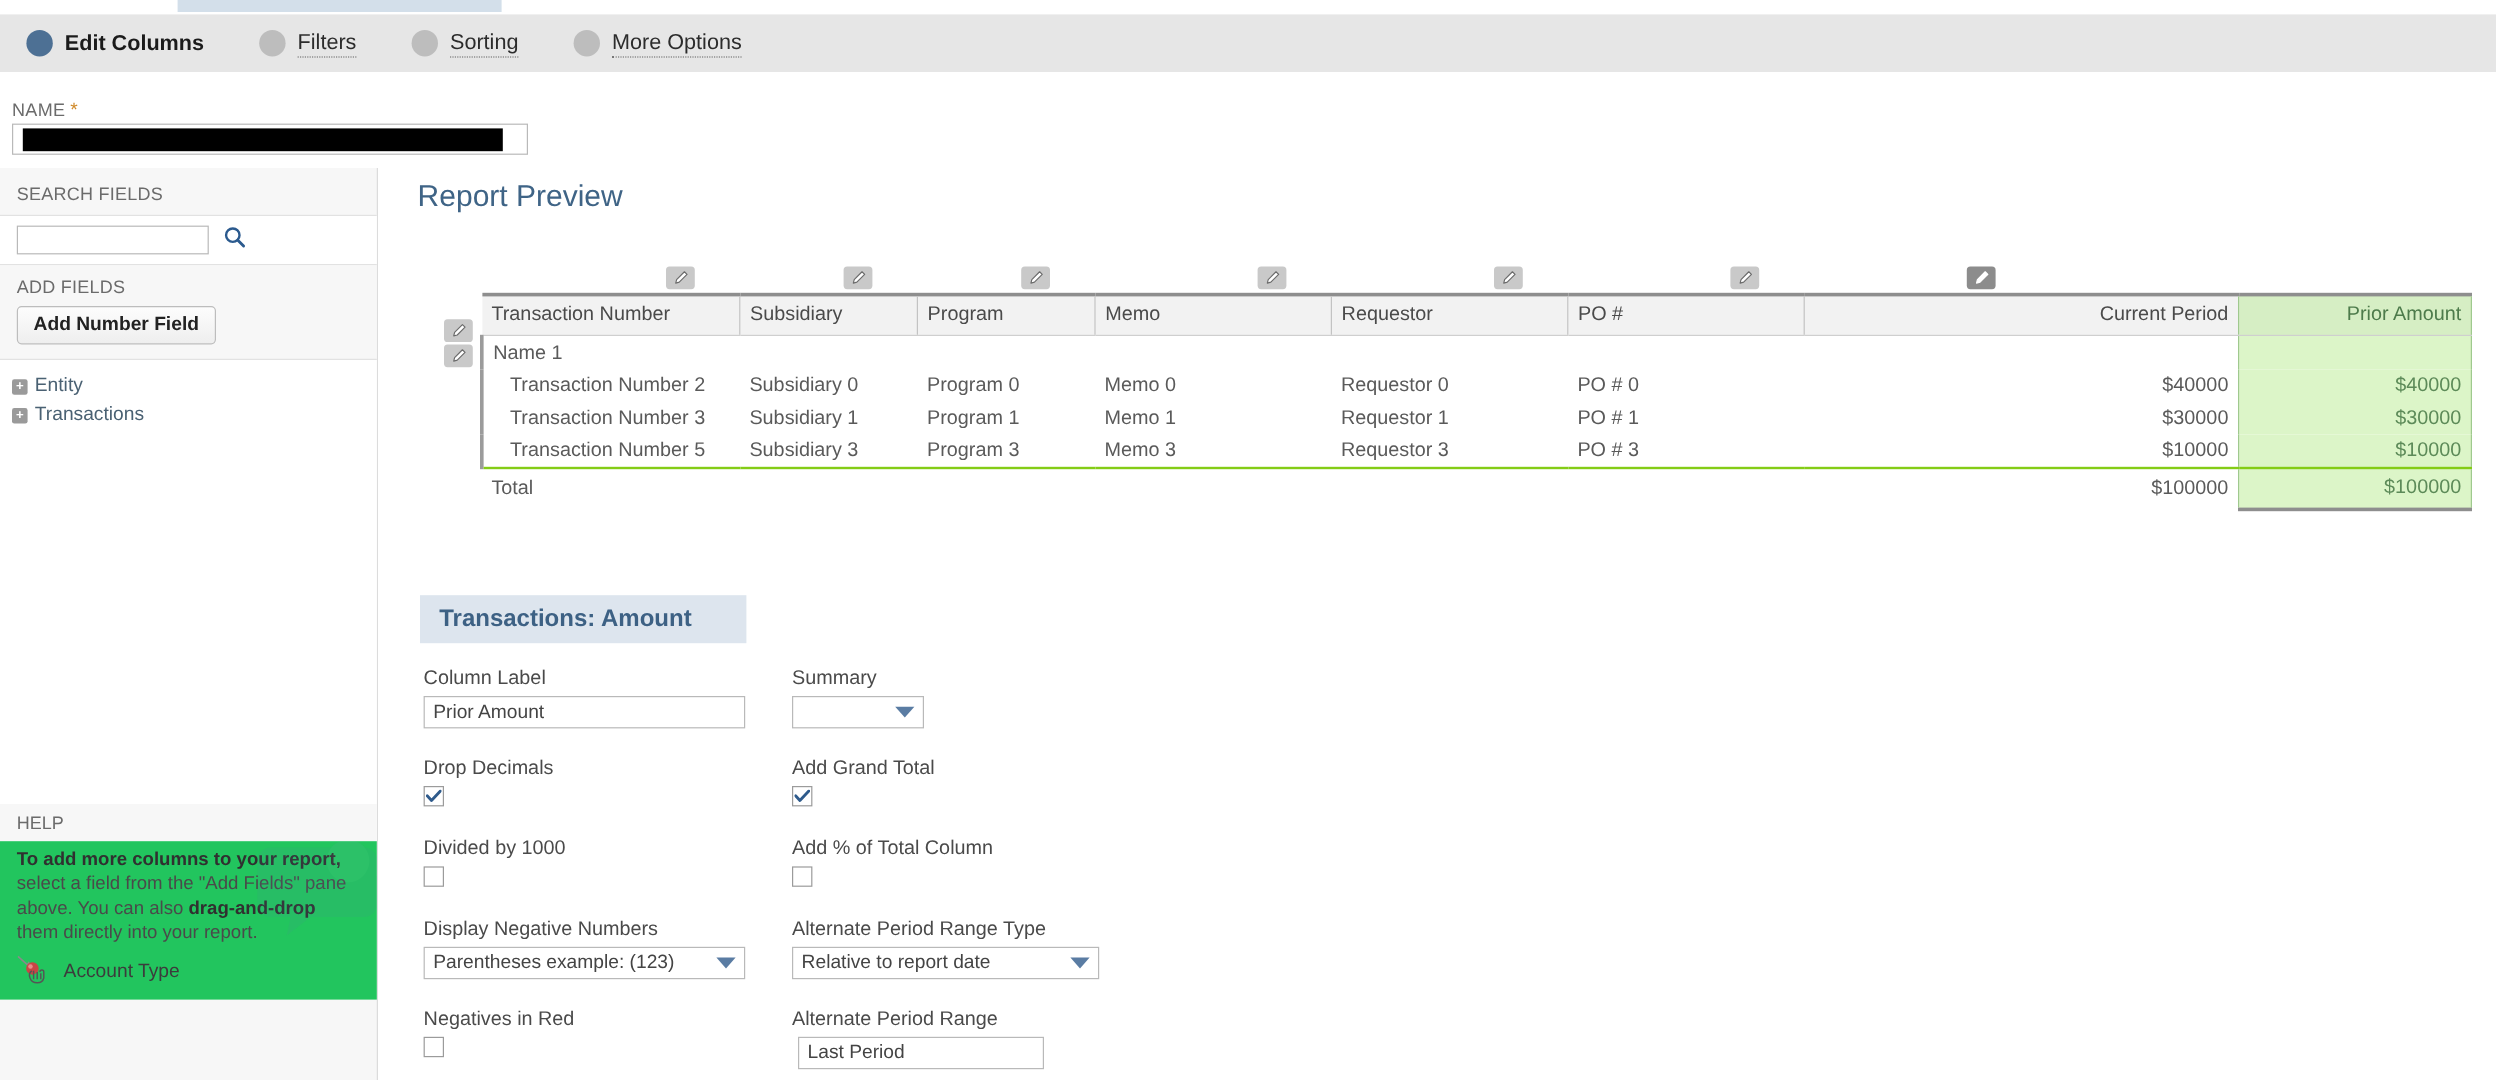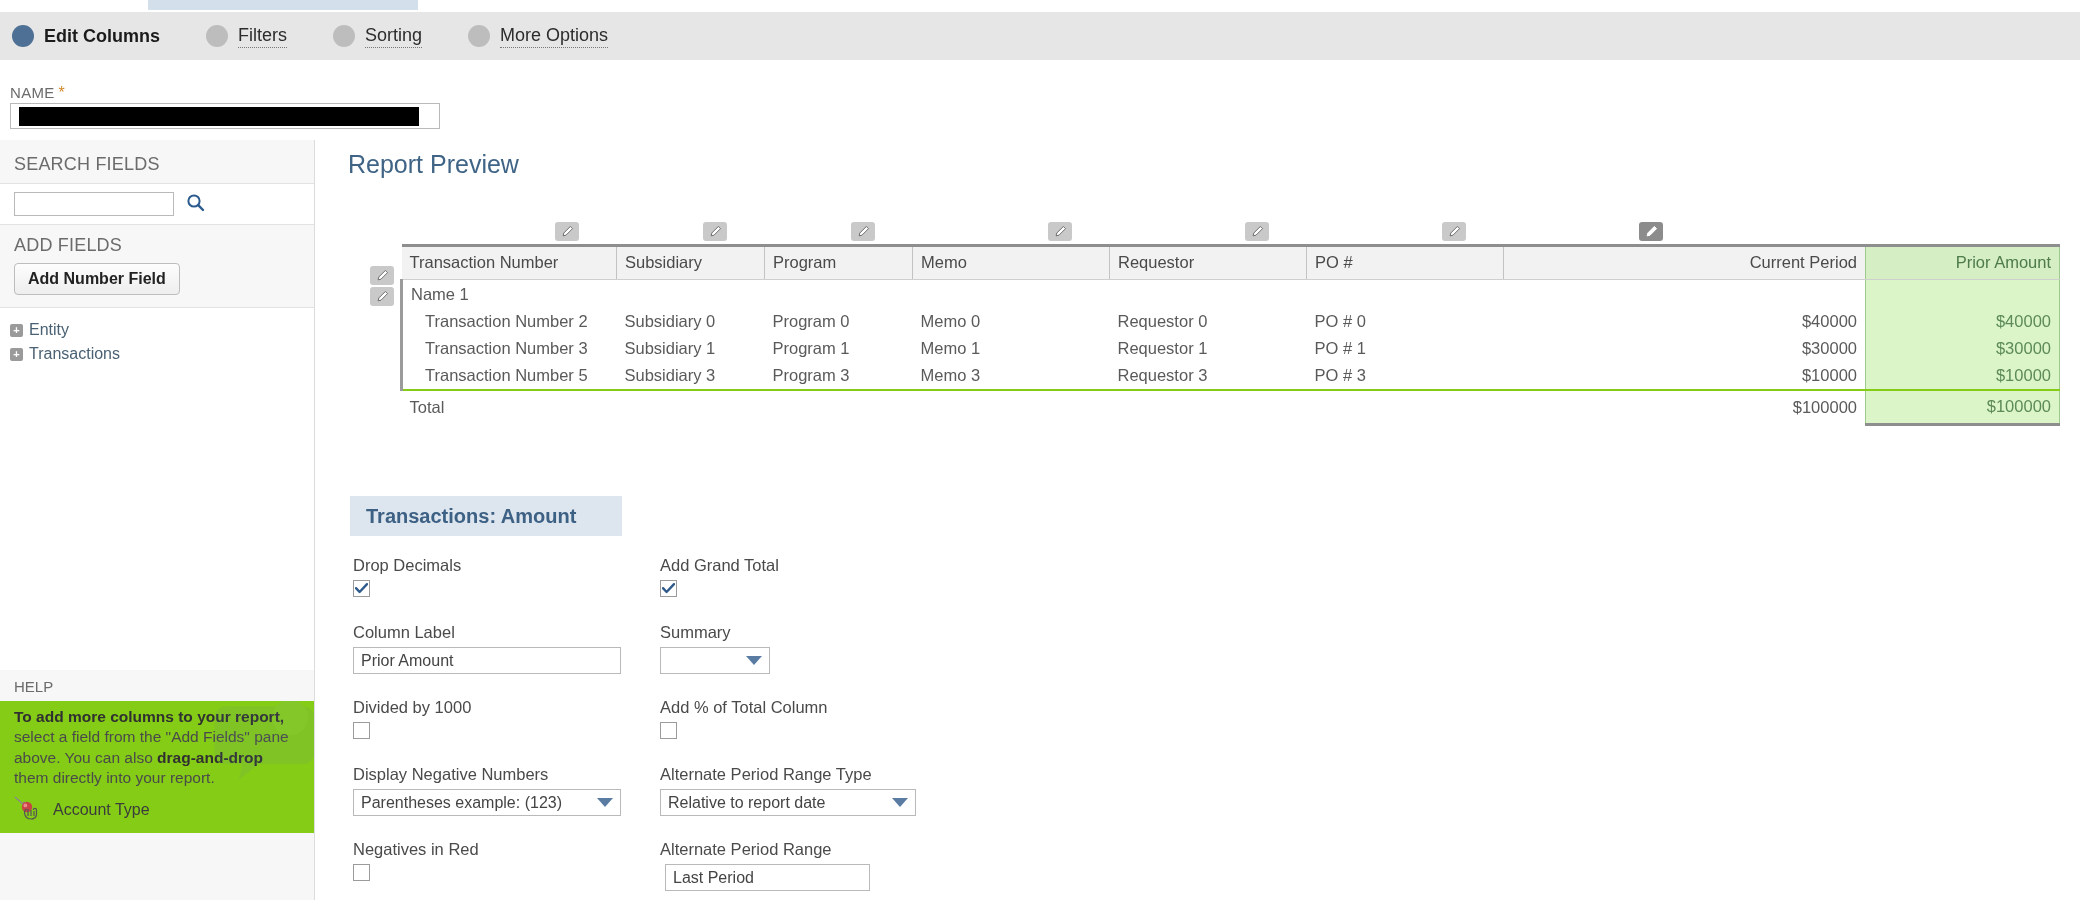--- a/index.html
+++ b/index.html
@@ -15,21 +15,21 @@
   
   .top-sliver {
     position:absolute; left:148px; top:0px; width:270px; height:10px;
     background:#d3dfea;
   }
 
   
   .tabbar {
     position:absolute; left:0; top:12px; width:2080px; height:48px;
     background:#e6e6e6;
-    display:flex; align-items:center; padding-left:12px; gap:0px;
+    display:flex; align-items:center; padding-left:22px; gap:0px;
   }
   .tab { display:flex; align-items:center; gap:10px; margin-right:46px; }
   .tab-dot { width:22px; height:22px; border-radius:50%; background:#bdbdbd; flex:none; }
   .tab.active .tab-dot { background:#4d7094; }
   .tab-label { font-size:18px; color:#333; }
   .tab.active .tab-label { font-weight:bold; color:#1b1b1b; }
   .tab:not(.active) .tab-label {
     color:#2c2c2c;
     border-bottom:1px dotted #777;
     padding-bottom:1px;
@@ -44,21 +44,21 @@
   }
   .name-redact {
     position:absolute; left:8px; top:3px; width:400px; height:19px; background:#000;
   }
 
   
   .sidebar {
     position:absolute; left:0px; top:140px; width:315px; height:760px;
     background:#f7f7f7; border-right:1px solid #dcdcdc;
   }
-  .side-sec-title { font-size:18px; color:#6b6b6b; padding:14px 0 8px 14px; letter-spacing:.2px;}
+  .side-sec-title { font-size:15px; color:#6b6b6b; padding:14px 0 8px 14px; letter-spacing:.2px;}
   .search-row {
     background:#fff; border-top:1px solid #e2e2e2; border-bottom:1px solid #e2e2e2;
     height:42px; display:flex; align-items:center; padding-left:14px; gap:12px;
   }
   .search-input { width:160px; height:24px; border:1px solid #b9b9b9; background:#fff; }
   .search-icon { color:#2b5a8e; }
   .addfields-block { background:#f7f7f7; padding:10px 0 12px 14px; border-bottom:1px solid #e2e2e2;}
   .addfields-block .side-sec-title { padding:0 0 7px 0; }
   .btn {
     display:inline-block; font-family:"Liberation Sans", sans-serif;
@@ -68,21 +68,21 @@
   }
   .tree { background:#fff; padding:10px 0 0 10px; height:430px; }
   .tree-item { display:flex; align-items:center; gap:6px; font-size:16px; color:#4a6173; padding:3px 0; }
   .plus-box {
     width:13px; height:13px; background:#9a9a9a; color:#fff; border-radius:2px;
     font-size:11px; line-height:13px; text-align:center; font-weight:bold; flex:none;
   }
   .help-wrap { position:absolute; left:0; top:530px; width:314px; }
   .help-title { font-size:15px; color:#6b6b6b; padding:8px 0 6px 14px; background:#f7f7f7;}
   .help-body {
-    background:#84cc16; padding:6px 16px 14px 14px; font-size:15.5px; color:#4a4a4a; line-height:1.32;
+    background:#22c55e; padding:6px 16px 14px 14px; font-size:15.5px; color:#4a4a4a; line-height:1.32;
     position:relative; overflow:hidden; height:132px;
   }
   .help-body b { color:#303030; }
   .ghost {
     position:absolute; right:-16px; top:-8px; width:120px; height:100px;
     opacity:.10;
   }
   .drag-row { display:flex; align-items:center; gap:3px; margin-top:6px; }
   .drag-text { font-size:16px; color:#3c3c3c; }
 
@@ -374,53 +374,53 @@
         </tr>
       </tbody>
     </table>
   </div>
 
 
   <div class="form-head">Transactions: Amount</div>
 
   <div class="form">
 
+    <div class="frow mb-a">
+      <div class="fcol">
+        <div class="flabel">Column Label</div>
+        <input class="finput" type="text" value="Prior Amount" style="">
+      </div>
+      <div class="fcol">
+        <div class="flabel">Summary</div>
+        <div class="fselect sel-sm">
+          <span></span>
+          <span class="caret"></span>
+        </div>
+      </div>
+    </div>
+
     <div class="frow mb-b">
       <div class="fcol">
         <div class="flabel">Drop Decimals</div>
         <div class="chk">
           <svg width="13" height="11" viewBox="0 0 13 11">
               <path d="M1 5.2 L4.6 9 L12 1.2" stroke="#2f5b8c" stroke-width="2.4" fill="none" stroke-linecap="round" stroke-linejoin="round"></path>
             </svg>
         </div>
       </div>
       <div class="fcol">
         <div class="flabel">Add Grand Total</div>
         <div class="chk">
           <svg width="13" height="11" viewBox="0 0 13 11">
               <path d="M1 5.2 L4.6 9 L12 1.2" stroke="#2f5b8c" stroke-width="2.4" fill="none" stroke-linecap="round" stroke-linejoin="round"></path>
             </svg>
         </div>
       </div>
     </div>
 
-    <div class="frow mb-a">
-      <div class="fcol">
-        <div class="flabel">Column Label</div>
-        <input class="finput" type="text" value="Prior Amount" style="">
-      </div>
-      <div class="fcol">
-        <div class="flabel">Summary</div>
-        <div class="fselect sel-sm">
-          <span></span>
-          <span class="caret"></span>
-        </div>
-      </div>
-    </div>
-
     <div class="frow mb-b">
       <div class="fcol">
         <div class="flabel">Divided by 1000</div>
         <div class="chk"></div>
       </div>
       <div class="fcol">
         <div class="flabel">Add % of Total Column</div>
         <div class="chk"></div>
       </div>
     </div>

